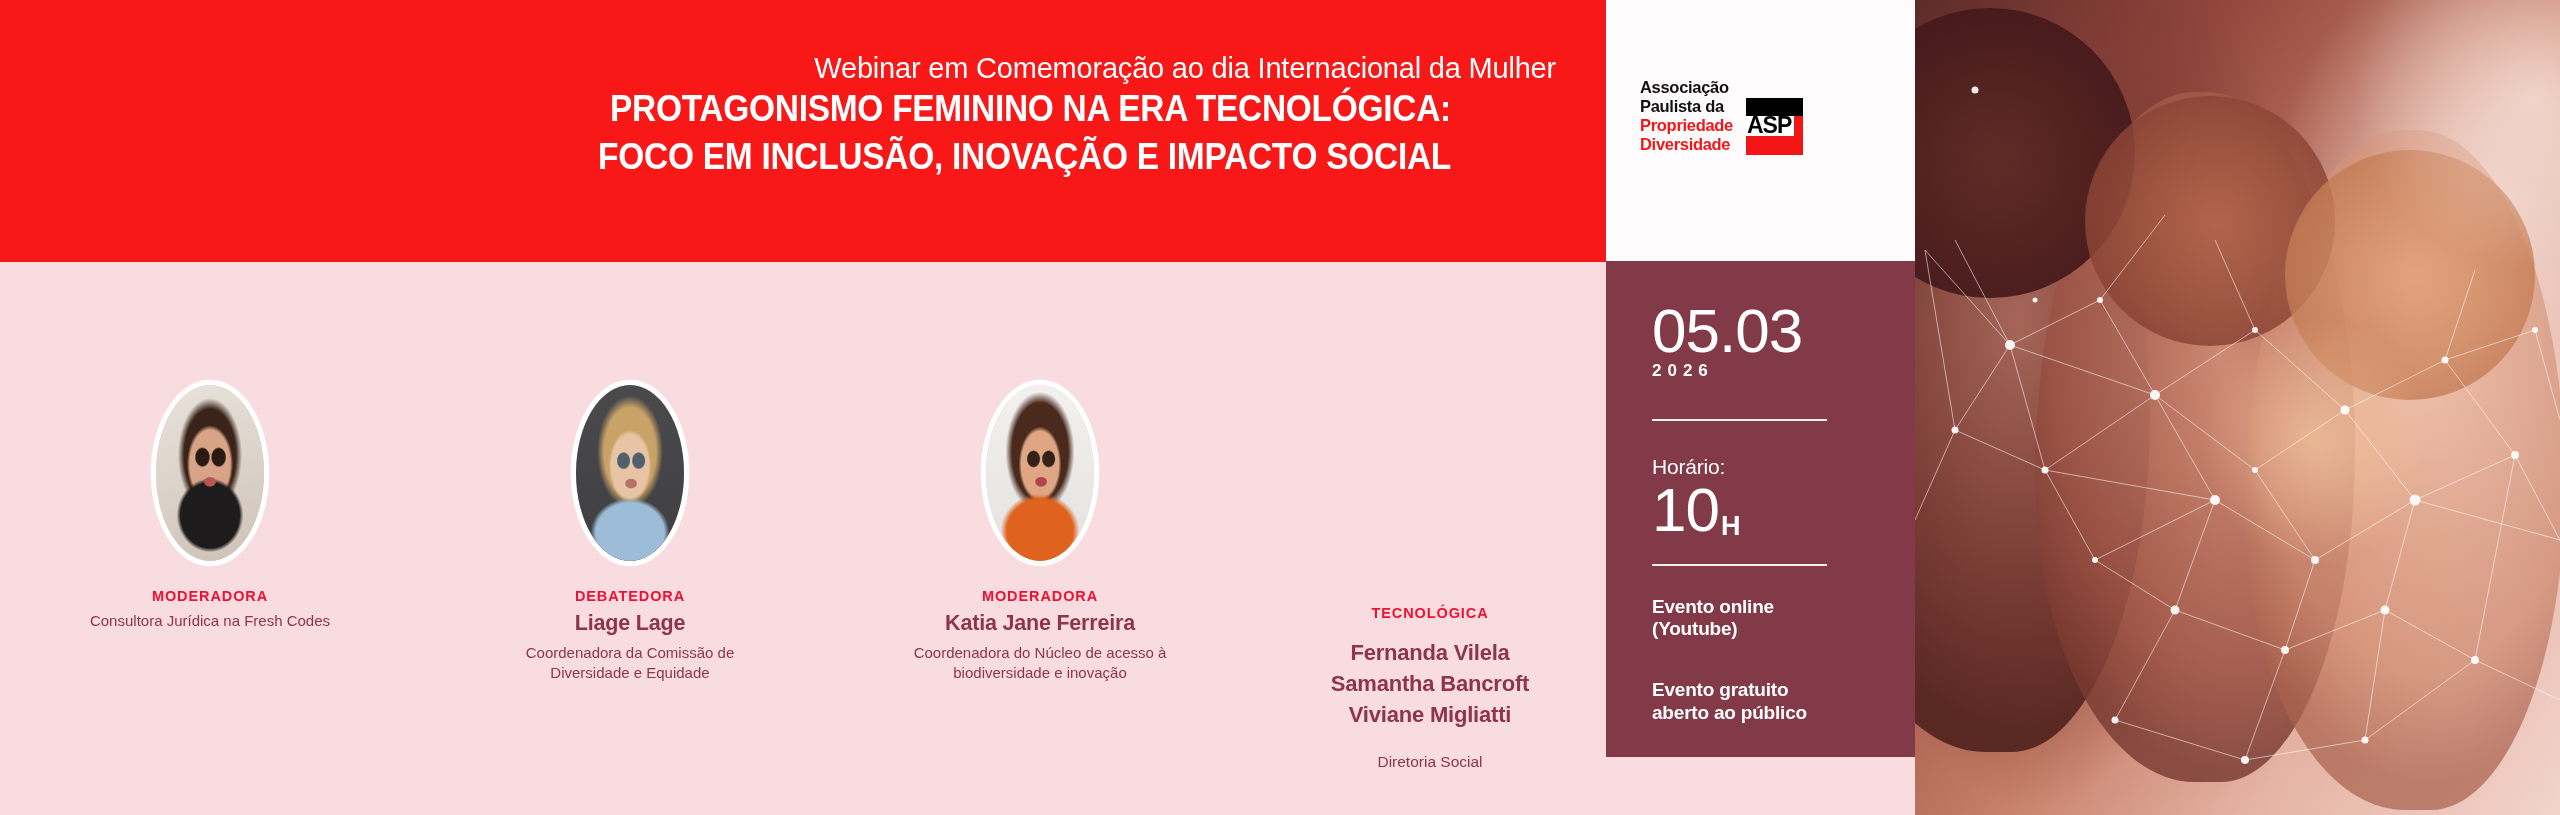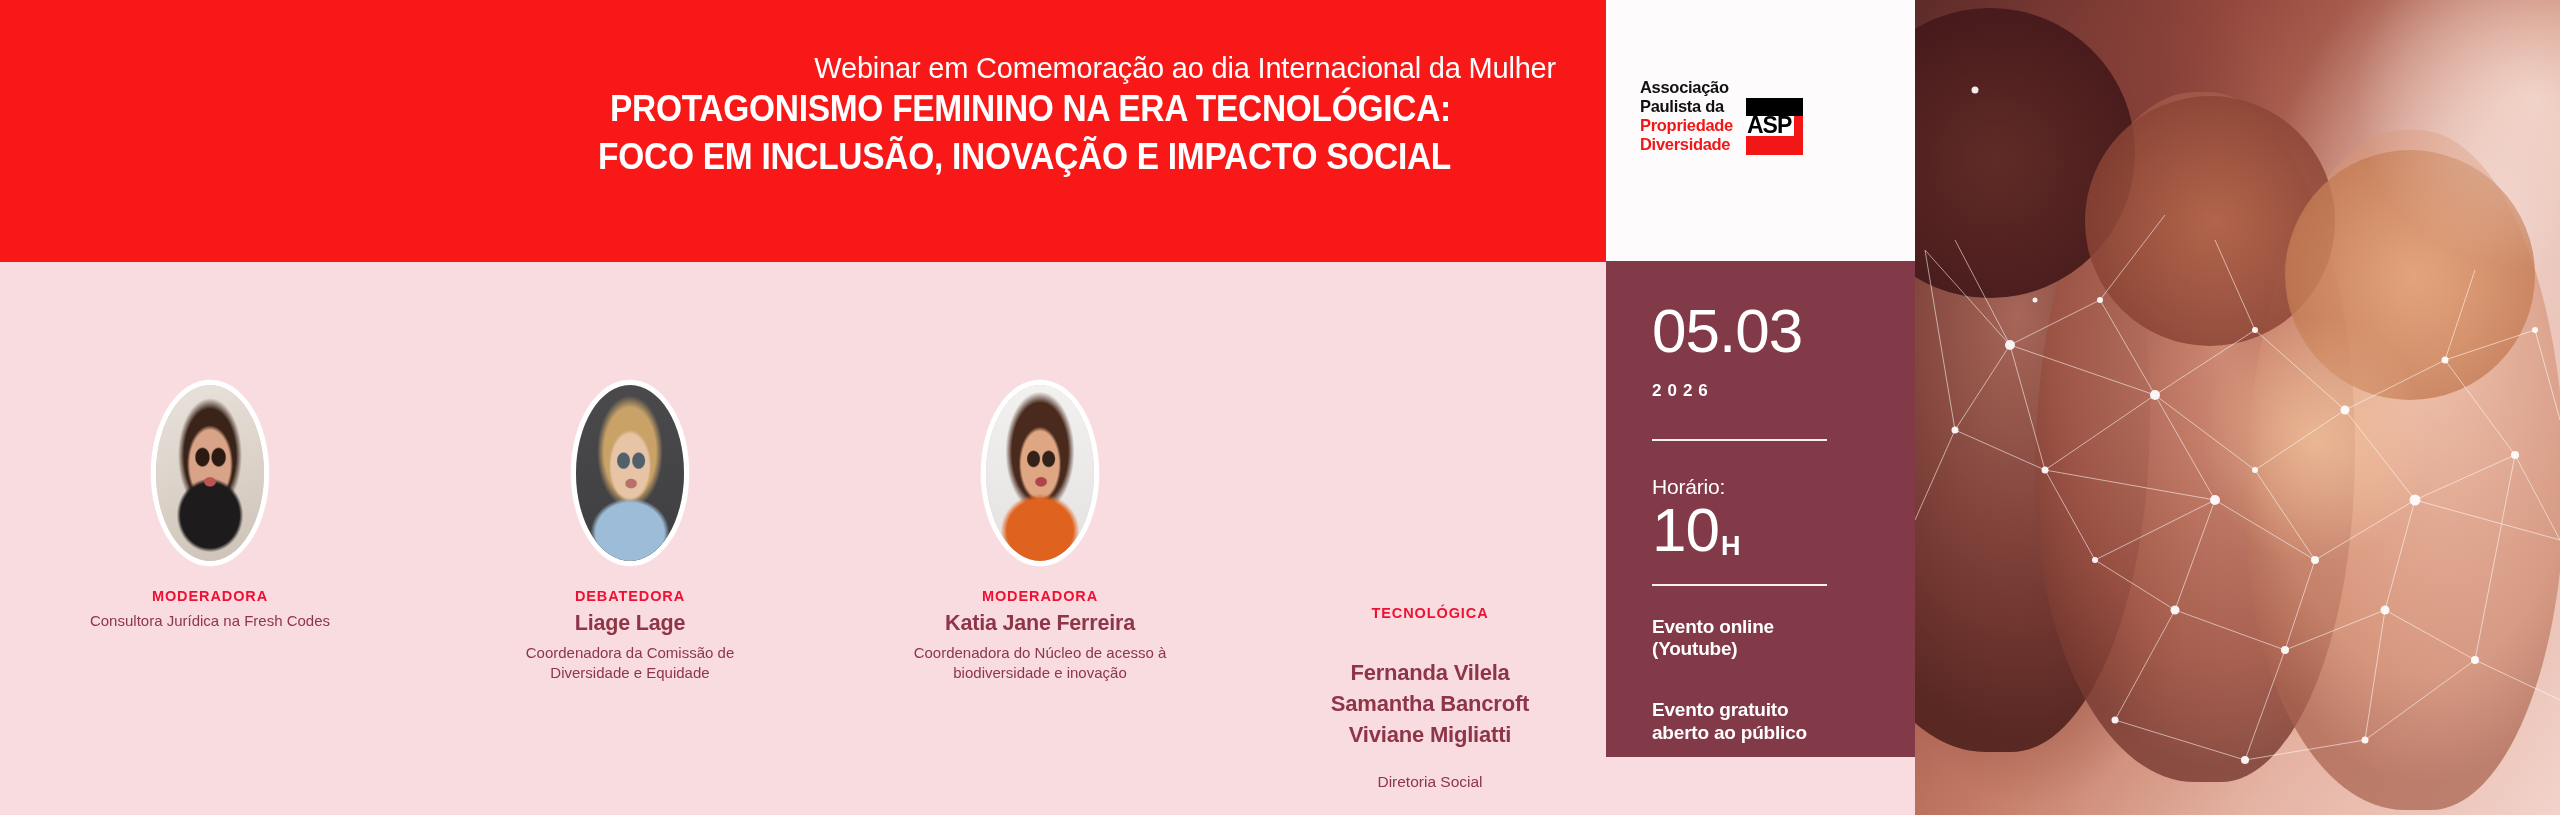--- a/index.html
+++ b/index.html
@@ -93,21 +93,21 @@
   }
   .sp-name {
     color:#8e3547; font-size:21.5px; font-weight:700;
     letter-spacing:-0.2px; margin-bottom:7px; white-space:nowrap;
   }
   .sp-desc { color:#8e3547; font-size:15px; font-weight:400; line-height:1.33; }
 
   
   .coord { position:absolute; left:1270px; top:343px; width:320px; text-align:center; }
   .coord-tag { color:#ef1133; font-size:14.5px; font-weight:700; letter-spacing:0.9px; }
-  .coord-names { margin-top:36px; }
+  .coord-names { margin-top:16px; }
   .coord-name {
     color:#8e3547; font-size:22px; font-weight:700;
     line-height:1.42; letter-spacing:-0.2px; white-space:nowrap;
   }
   .coord-sub { color:#8e3547; font-size:15.5px; font-weight:400; margin-top:22px; }
 
   
   .mid-col { position:absolute; left:1606px; top:0; width:309px; height:815px; }
 
   .logo-panel {
@@ -132,21 +132,21 @@
     color:#000000; line-height:22px;
   }
   .aspi-i { position:absolute; right:0; top:0; width:9px; height:20px; background:#f31616; }
 
   .date-panel {
     position:absolute; left:0; top:261px; width:309px; height:496px;
     background:#823948; color:#ffffff;
   }
   .dp-inner { position:absolute; left:46px; top:40px; width:220px; }
   .big-date { font-size:62px; font-weight:300; line-height:0.96; letter-spacing:-1px; }
-  .year { font-size:17px; font-weight:700; letter-spacing:6px; margin-top:20px; }
+  .year { font-size:17px; font-weight:700; letter-spacing:6px; margin-top:0; }
   .rule { width:175px; height:2px; background:#ffffff; opacity:0.92; }
   .rule.r1 { margin-top:38px; }
   .rule.r2 { margin-top:22px; }
   .hor-label { font-size:21px; font-weight:400; margin-top:34px; letter-spacing:-0.2px; }
   .hour-row { display:flex; align-items:flex-end; margin-top:-2px; }
   .hour-num { font-size:62px; font-weight:300; line-height:1.05; letter-spacing:-1px; }
   .hour-h   { font-size:27px; font-weight:700; margin-left:2px; }
   .info-line { font-size:19px; font-weight:700; line-height:1.2; letter-spacing:-0.2px; }
   .info-block.b1 { margin-top:30px; }
   .info-block.b2 { margin-top:38px; }

